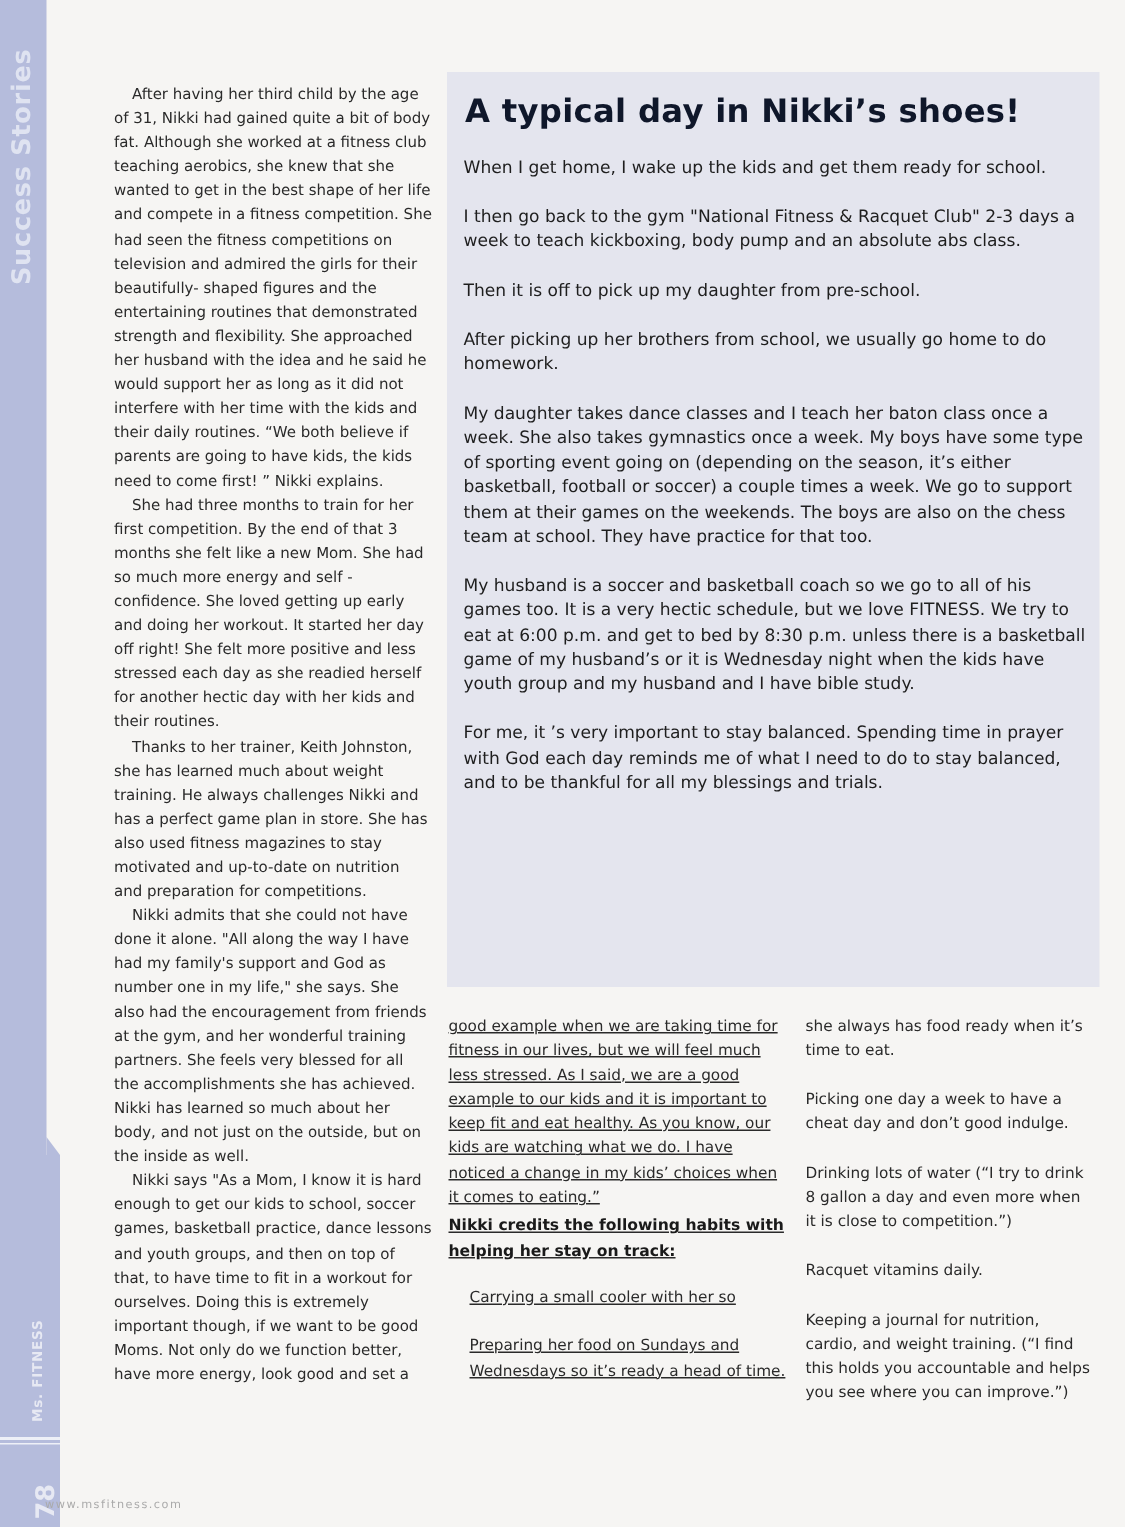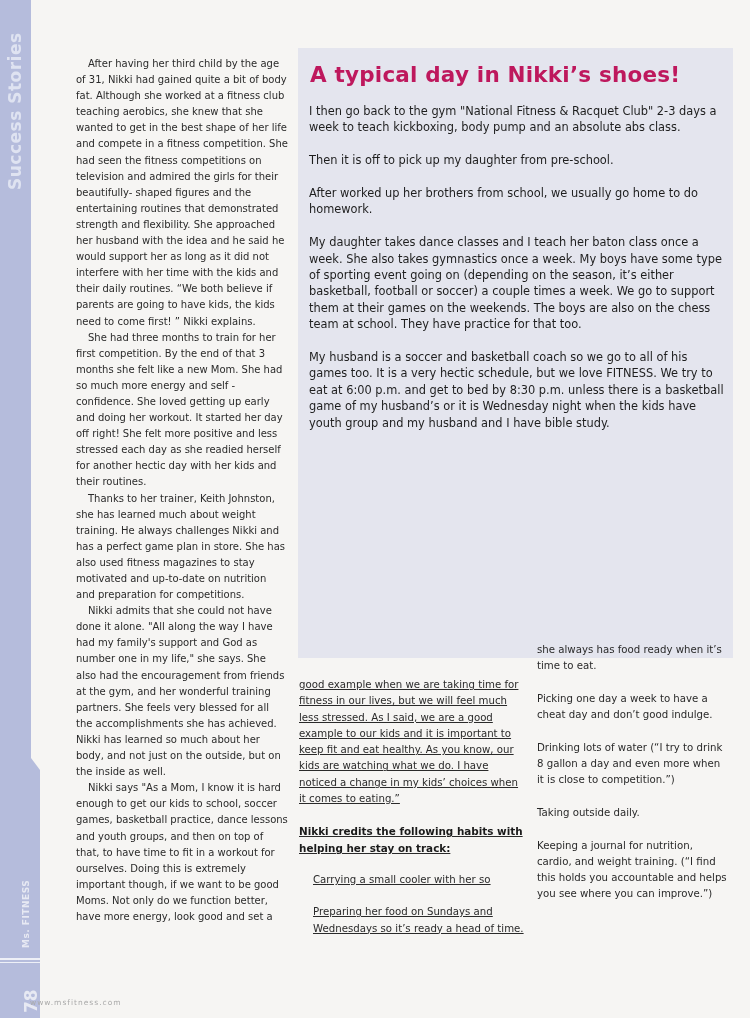--- a/index.html
+++ b/index.html
@@ -52,37 +52,37 @@
   }
   .col-left p { margin:0; text-indent:12px; }
   .col-left p:first-child { text-indent:12px; }
   .sidebox {
     position:absolute; left:298px; top:48px; width:435px; height:610px;
     background:#e4e5ee;
   }
   .sidebox-title {
     position:absolute; left:12px; top:14px;
     font-family:"DejaVu Sans", sans-serif; font-weight:bold;
-    font-size:21.5px; color:#be185d; letter-spacing:0.2px;
+    font-size:21.5px; color:#0f172a; letter-spacing:0.2px;
     white-space:nowrap;
   }
   .sidebox-body {
     position:absolute; left:11px; top:55px; width:420px;
     font-size:11.4px; line-height:16.4px; color:#1e1e1e;
   }
   .sidebox-body p { margin:0 0 16.4px 0; }
   .col-mid {
     position:absolute; left:299px; top:677px; width:225px;
     font-size:10.2px; line-height:16.3px; color:#2a2a2a;text-decoration:underline;
   }
   .col-mid p { margin:0; }
-  .col-mid .heading { font-weight:bold; margin-top:16px; font-size:10.4px; color:#1a1a1a; }
+  .col-mid .heading { font-weight:bold; margin-top:2px; font-size:10.4px; color:#1a1a1a; }
   .col-mid .habit { margin-left:14px; margin-top:16px; }
   .col-right {
-    position:absolute; left:537px; top:642px; width:190px;
+    position:absolute; left:537px; top:677px; width:190px;
     font-size:10.2px; line-height:16.3px; color:#2a2a2a;
   }
   .col-right p { margin:0 0 16.3px 0; }
   .footer-url {
     position:absolute; left:0; right:0; top:998px; text-align:left;
     font-size:7.5px; color:#aaa; letter-spacing:1px; padding-left:30px;
   }
 </style>
 </head>
 <body>
@@ -100,36 +100,38 @@
   <p>After having her third child by the age of 31, Nikki had gained quite a bit of body fat.  Although she worked at a fitness club teaching aerobics, she knew that she wanted to get in the best shape of her life and compete in a fitness competition.  She had seen the fitness competitions on television and admired the girls for their beautifully- shaped figures and the entertaining routines that demonstrated strength and flexibility. She approached her husband with the idea and he said he would support her as long as it did not interfere with her time with the kids and their daily routines. “We both believe if parents are going to have kids, the kids need to come first! ” Nikki explains.</p>
   <p>She had three months to train for her first competition.  By the end of that 3 months she felt like a new Mom.  She had so much more energy and self -confidence.  She loved getting up early and doing her workout.  It started her day off right!  She felt more positive and less stressed each day as she readied herself for another hectic day with her kids and their routines.</p>
   <p>Thanks to her trainer, Keith Johnston, she has learned much about  weight training.  He always challenges Nikki and has a perfect game plan in store.  She has also used fitness magazines to stay motivated and up-to-date on nutrition and preparation for competitions.</p>
   <p>Nikki admits that she could not have done it alone. "All along the way I have had my family's support and God as number one in my life," she says. She also had the encouragement from friends at the gym, and her wonderful training partners.  She feels very blessed for all the accomplishments she has achieved.  Nikki has learned so much about her body, and not just on the outside, but on the inside as well.</p>
   <p>Nikki says "As a Mom, I know it is hard enough to get our kids to school, soccer games, basketball practice, dance lessons and youth groups, and then on top of that, to have time to fit in a workout for ourselves. Doing this is extremely important though, if we want to be good Moms. Not only do we function better, have more energy, look good and set a</p>
 </div>
 
 <div class="sidebox">
   <div class="sidebox-title">A typical day in Nikki’s shoes!</div>
   <div class="sidebox-body">
+    <p>When I get home, I wake up the kids and get them ready for school.</p>
     <p>I then go back to the gym "National Fitness &amp; Racquet Club" 2-3 days a week to teach kickboxing, body pump and an absolute abs class.</p>
     <p>Then it is off to pick up my daughter from pre-school.</p>
-    <p>After worked up her brothers from school, we usually go home to do homework.</p>
+    <p>After picking up her brothers from school, we usually go home to do homework.</p>
     <p>My daughter takes dance classes and I teach her baton class once a week.  She also takes gymnastics once a week.  My boys have some type of sporting event going on (depending on the season, it’s either basketball, football or soccer) a couple times a week.  We go to support them at their games on the weekends.  The boys are also on the chess team at school.  They have practice for that too.</p>
     <p>My husband is a soccer and basketball coach so we go to all of his games too.  It is a very hectic schedule, but we love FITNESS.  We try to eat at 6:00 p.m. and get to bed by 8:30 p.m. unless there is a basketball game of my husband’s or it is Wednesday night when the kids have youth group and my husband and I have bible study.</p>
+    <p>For me, it ’s very important to stay balanced.  Spending time in prayer with God each day reminds me of what I need to do to stay balanced, and to be thankful for all my blessings and trials.</p>
   </div>
 </div>
 
 <div class="col-mid">
   <p>good example when we are taking time for fitness in our lives, but we will feel much less stressed. As I said, we are a good example to our kids and it is important to keep fit and eat healthy. As you know, our kids are watching what we do. I have noticed a change in my kids’ choices when it comes to eating.”</p>
   <p class="heading">Nikki credits the following habits with helping her stay on track:</p>
   <p class="habit">Carrying a small cooler with her so</p>
   <p class="habit">Preparing her food on Sundays and Wednesdays so it’s ready a head of time.</p>
 </div>
 
 <div class="col-right">
   <p>she always has food ready when it’s time to eat.</p>
   <p>Picking one day a week to have a cheat day and don’t good indulge.</p>
   <p>Drinking lots of water (“I try to drink 8 gallon a day and even more when it is close to competition.”)</p>
-  <p>Taking outside daily.</p>
+  <p>Racquet vitamins daily.</p>
   <p>Keeping a journal for nutrition, cardio, and weight training.  (“I find this holds you accountable and helps you see where you can improve.”)</p>
 </div>
 
 <div class="footer-url">www.msfitness.com</div>
 
 </body></html>

